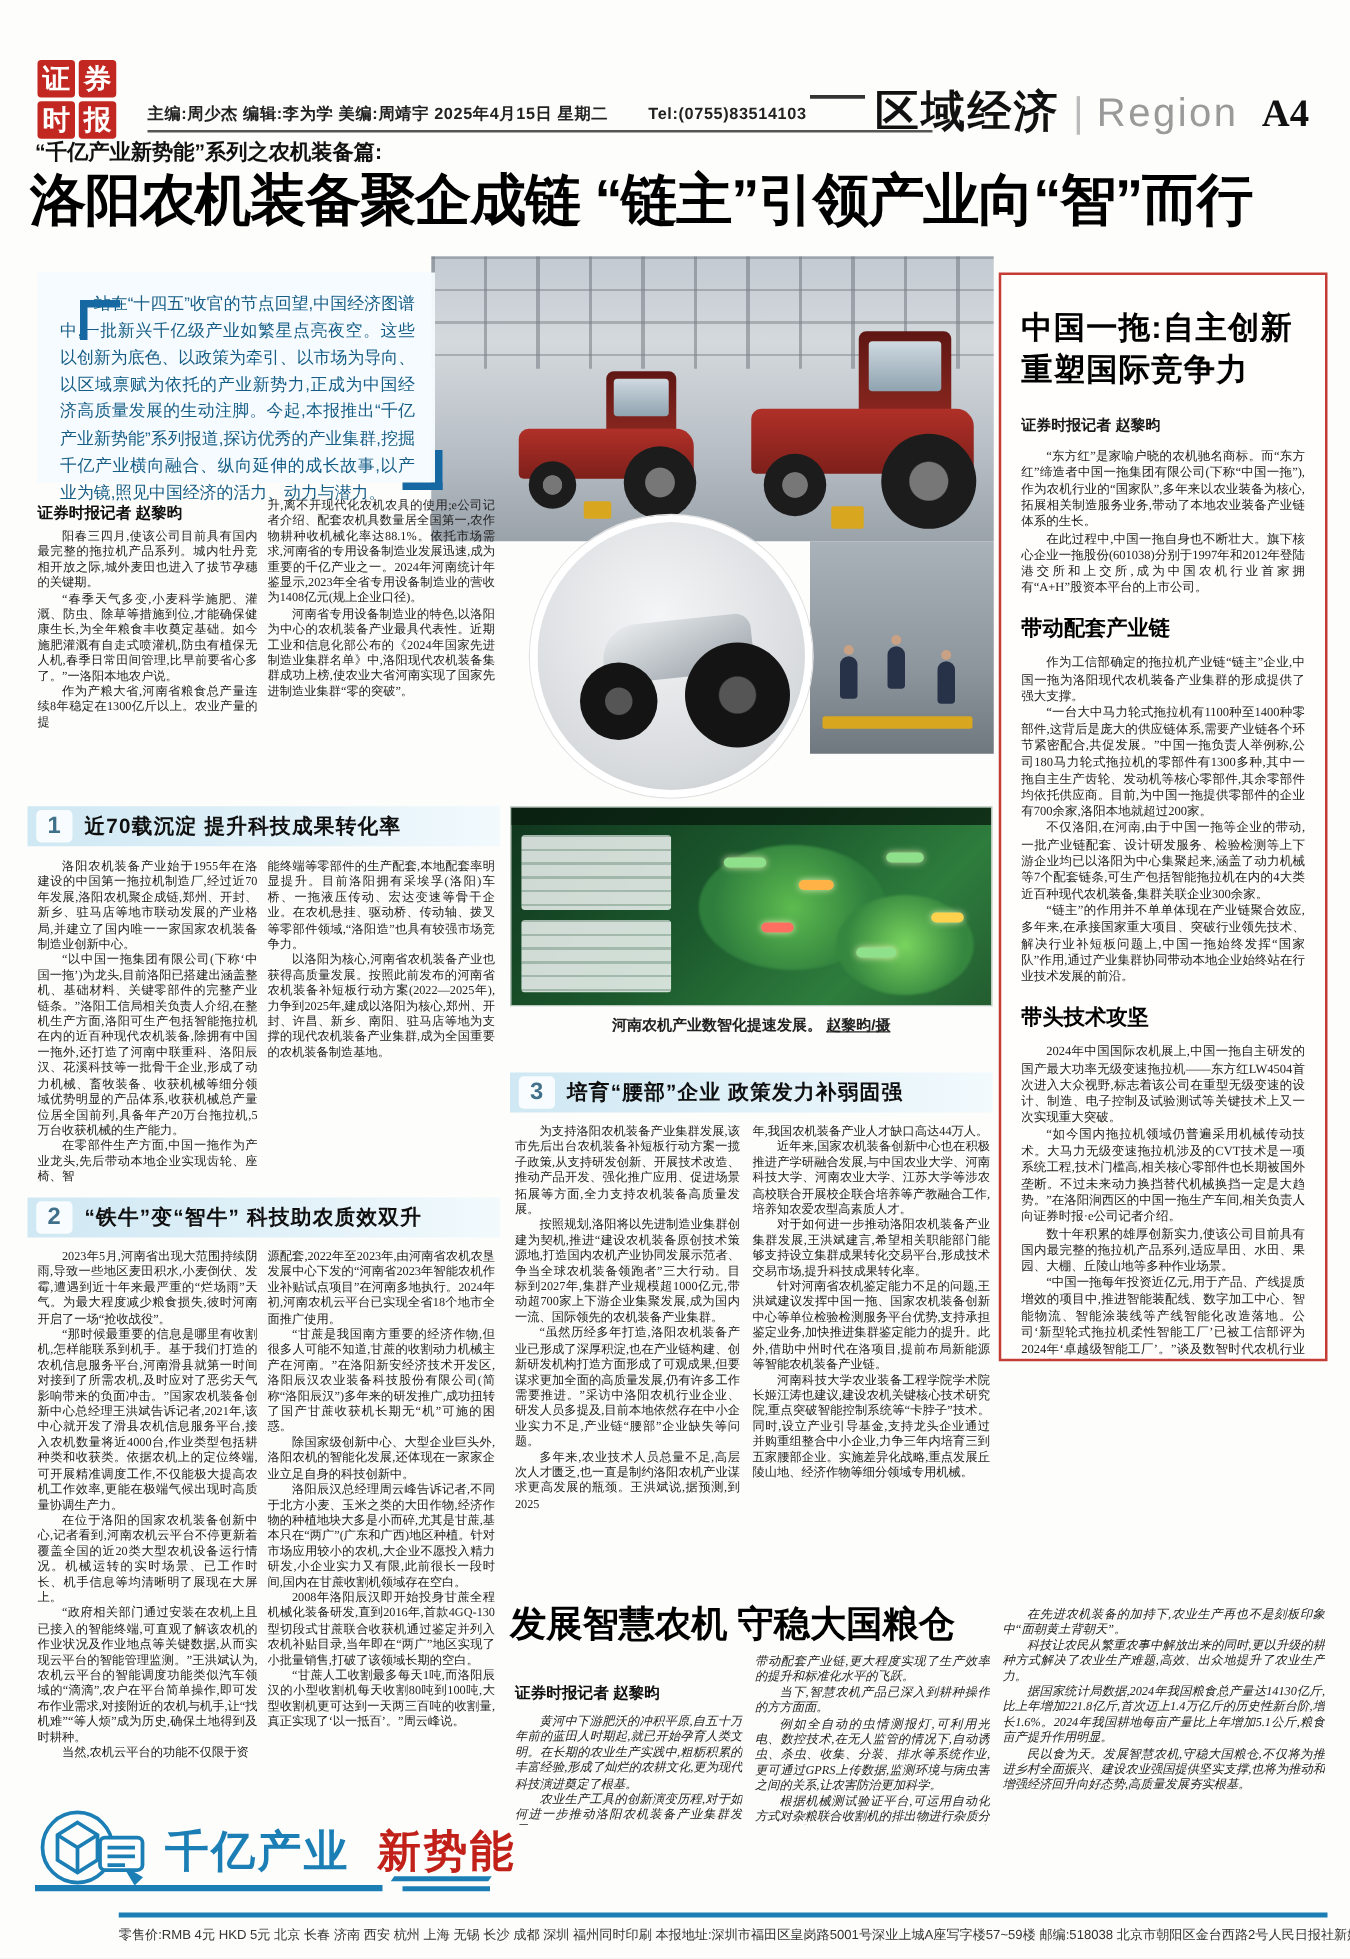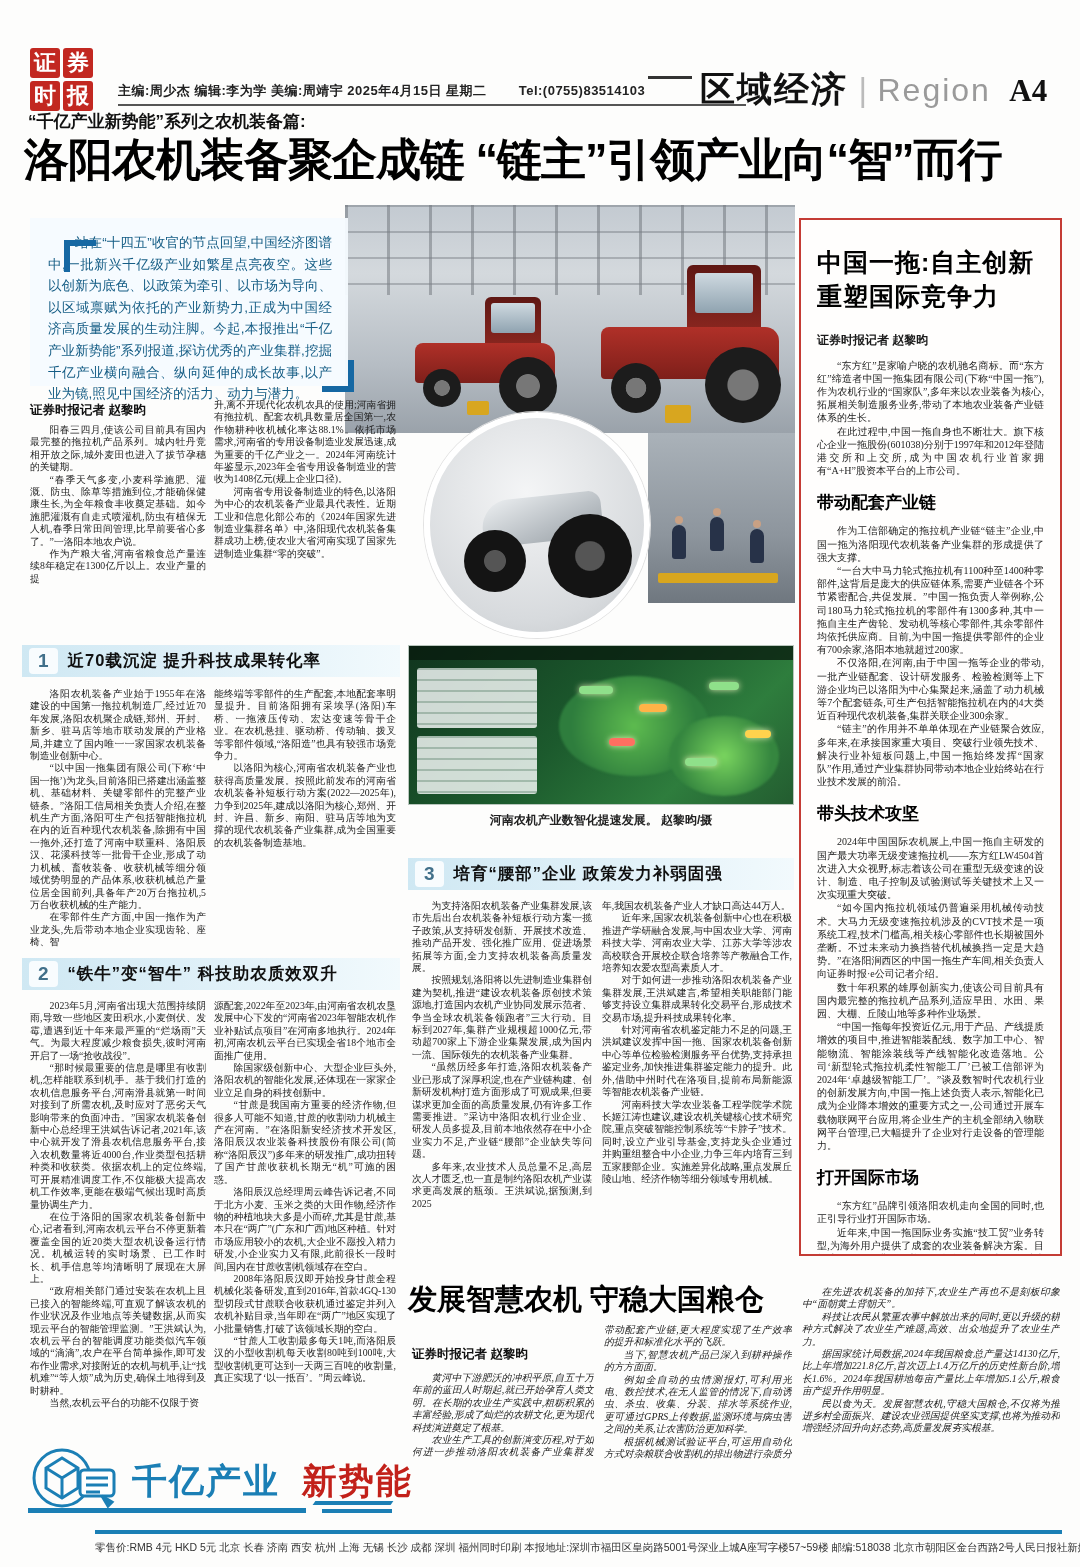--- a/index.html
+++ b/index.html
@@ -83,24 +83,24 @@
 
   
   .map-fig{left:408px;top:645px;width:386px;height:160px;overflow:hidden;border:1px solid #b9c6bd;box-sizing:border-box;
         background:linear-gradient(135deg,#10351e 0%,#1c5a2d 45%,#2e7d3d 75%,#235c30 100%);}
   .map-blob{position:absolute;border-radius:50%;filter:blur(1px);}
   .map-topbar{position:absolute;left:0;top:0;right:0;height:14px;background:rgba(8,25,14,.75);}
   .map-panel{position:absolute;background:rgba(250,253,252,.82);border-radius:3px;
         background-image:repeating-linear-gradient(180deg,rgba(40,90,60,.28) 0 2px,transparent 2px 11px);}
   .map-pill{position:absolute;height:8px;border-radius:4px;box-shadow:0 0 6px rgba(255,255,200,.8);}
   .map-caption{left:408px;top:812px;width:386px;text-align:center;font-size:12px;font-weight:bold;color:#222;}
-  .map-caption .credit{}
-
-  
-  .sidebar{left:799px;top:218px;width:263px;height:1038px;border:2px solid #c43c35;box-sizing:border-box;
+  .map-caption .credit{text-decoration:underline;}
+
+  
+  .sidebar{left:799px;top:218px;width:263px;height:871px;border:2px solid #c43c35;box-sizing:border-box;
         background:#fffefd;padding:26px 16px 10px 16px;overflow:hidden;}
   .sb-title{font-size:25px;font-weight:900;color:#000;line-height:1.35;letter-spacing:1px;}
   .sb-reporter{margin-top:18px;font-size:12px;font-weight:bold;}
   .sb-body{margin-top:10px;font-family:"Liberation Serif","DejaVu Serif",serif;font-size:10px;line-height:13.2px;color:#222;}
   .sb-body p{margin:0;text-indent:2em;text-align:justify;}
   .sb-h3{font-size:17px;font-weight:bold;margin:14px 0 8px 0;color:#000;font-family:"Liberation Sans",sans-serif;}
 
   
   .ba-title{left:408px;top:1280px;width:390px;font-size:29px;font-weight:900;color:#000;white-space:nowrap;letter-spacing:0px;}
   .ba-reporter{left:412px;top:1346px;}
@@ -187,21 +187,21 @@
   <div class="br-tl"></div>
   <div class="br-br"></div>
 
   <div class="abs reporter lead-reporter">证券时报记者 赵黎昀</div>
   <div class="abs body-col lead-c1">
       <p>阳春三四月,使该公司目前具有国内最完整的拖拉机产品系列。城内牡丹竞相开放之际,城外麦田也进入了拔节孕穗的关键期。</p>
       <p>“春季天气多变,小麦科学施肥、灌溉、防虫、除草等措施到位,才能确保健康生长,为全年粮食丰收奠定基础。如今施肥灌溉有自走式喷灌机,防虫有植保无人机,春季日常田间管理,比早前要省心多了。”一洛阳本地农户说。</p>
       <p>作为产粮大省,河南省粮食总产量连续8年稳定在1300亿斤以上。农业产量的提</p>
     </div>
   <div class="abs body-col cont lead-c2">
-      <p>升,离不开现代化农机农具的使用;河南省拥有拖拉机、配套农机具数量居全国第一,农作物耕种收机械化率达88.1%。依托市场需求,河南省的专用设备制造业发展迅速,成为重要的千亿产业之一。2024年河南统计年鉴显示,2023年全省专用设备制造业的营收为1408亿元(规上企业口径)。</p>
+      <p>升,离不开现代化农机农具的使用;e公司记者介绍、配套农机具数量居全国第一,农作物耕种收机械化率达88.1%。依托市场需求,河南省的专用设备制造业发展迅速,成为重要的千亿产业之一。2024年河南统计年鉴显示,2023年全省专用设备制造业的营收为1408亿元(规上企业口径)。</p>
       <p>河南省专用设备制造业的特色,以洛阳为中心的农机装备产业最具代表性。近期工业和信息化部公布的《2024年国家先进制造业集群名单》中,洛阳现代农机装备集群成功上榜,使农业大省河南实现了国家先进制造业集群“零的突破”。</p>
     </div>
 
   <div class="abs sec-bar bar1">
     <span class="sec-num">1</span>
     <span class="sec-title">近70载沉淀 提升科技成果转化率</span>
   </div>
   <div class="abs body-col s1c1">
       <p>洛阳农机装备产业始于1955年在洛建设的中国第一拖拉机制造厂,经过近70年发展,洛阳农机聚企成链,郑州、开封、新乡、驻马店等地市联动发展的产业格局,并建立了国内唯一一家国家农机装备制造业创新中心。</p>
       <p>“以中国一拖集团有限公司(下称‘中国一拖’)为龙头,目前洛阳已搭建出涵盖整机、基础材料、关键零部件的完整产业链条。”洛阳工信局相关负责人介绍,在整机生产方面,洛阳可生产包括智能拖拉机在内的近百种现代农机装备,除拥有中国一拖外,还打造了河南中联重科、洛阳辰汉、花溪科技等一批骨干企业,形成了动力机械、畜牧装备、收获机械等细分领域优势明显的产品体系,收获机械总产量位居全国前列,具备年产20万台拖拉机,5万台收获机械的生产能力。</p>
@@ -254,22 +254,22 @@
   </div>
   <div class="abs body-col s2c1">
       <p>2023年5月,河南省出现大范围持续阴雨,导致一些地区麦田积水,小麦倒伏、发霉,遭遇到近十年来最严重的“烂场雨”天气。为最大程度减少粮食损失,彼时河南开启了一场“抢收战役”。</p>
       <p>“那时候最重要的信息是哪里有收割机,怎样能联系到机手。基于我们打造的农机信息服务平台,河南滑县就第一时间对接到了所需农机,及时应对了恶劣天气影响带来的负面冲击。”国家农机装备创新中心总经理王洪斌告诉记者,2021年,该中心就开发了滑县农机信息服务平台,接入农机数量将近4000台,作业类型包括耕种类和收获类。依据农机上的定位终端,可开展精准调度工作,不仅能极大提高农机工作效率,更能在极端气候出现时高质量协调生产力。</p>
       <p>在位于洛阳的国家农机装备创新中心,记者看到,河南农机云平台不停更新着覆盖全国的近20类大型农机设备运行情况。机械运转的实时场景、已工作时长、机手信息等均清晰明了展现在大屏上。</p>
       <p>“政府相关部门通过安装在农机上且已接入的智能终端,可直观了解该农机的作业状况及作业地点等关键数据,从而实现云平台的智能管理监测。”王洪斌认为,农机云平台的智能调度功能类似汽车领域的“滴滴”,农户在平台简单操作,即可发布作业需求,对接附近的农机与机手,让“找机难”“等人烦”成为历史,确保土地得到及时耕种。</p>
       <p>当然,农机云平台的功能不仅限于资</p>
     </div>
   <div class="abs body-col cont s2c2">
       <p>源配套,2022年至2023年,由河南省农机农垦发展中心下发的“河南省2023年智能农机作业补贴试点项目”在河南多地执行。2024年初,河南农机云平台已实现全省18个地市全面推广使用。</p>
+      <p>“甘蔗是我国南方重要的经济作物,但很多人可能不知道,甘蔗的收割动力机械主产在河南。”在洛阳新安经济技术开发区,洛阳辰汉农业装备科技股份有限公司(简称“洛阳辰汉”)多年来的研发推广,成功扭转了国产甘蔗收获机长期无“机”可施的困惑。</p>
       <p>除国家级创新中心、大型企业巨头外,洛阳农机的智能化发展,还体现在一家家企业立足自身的科技创新中。</p>
-      <p>“甘蔗是我国南方重要的经济作物,但很多人可能不知道,甘蔗的收割动力机械主产在河南。”在洛阳新安经济技术开发区,洛阳辰汉农业装备科技股份有限公司(简称“洛阳辰汉”)多年来的研发推广,成功扭转了国产甘蔗收获机长期无“机”可施的困惑。</p>
       <p>洛阳辰汉总经理周云峰告诉记者,不同于北方小麦、玉米之类的大田作物,经济作物的种植地块大多是小而碎,尤其是甘蔗,基本只在“两广”(广东和广西)地区种植。针对市场应用较小的农机,大企业不愿投入精力研发,小企业实力又有限,此前很长一段时间,国内在甘蔗收割机领域存在空白。</p>
       <p>2008年洛阳辰汉即开始投身甘蔗全程机械化装备研发,直到2016年,首款4GQ-130型切段式甘蔗联合收获机通过鉴定并列入农机补贴目录,当年即在“两广”地区实现了小批量销售,打破了该领域长期的空白。</p>
       <p>“甘蔗人工收割最多每天1吨,而洛阳辰汉的小型收割机每天收割80吨到100吨,大型收割机更可达到一天两三百吨的收割量,真正实现了‘以一抵百’。”周云峰说。</p>
     </div>
 
   <div class="abs sidebar">
     <div class="sb-title">
       <div>中国一拖:自主创新</div>
       <div>重塑国际竞争力</div>
     </div>

